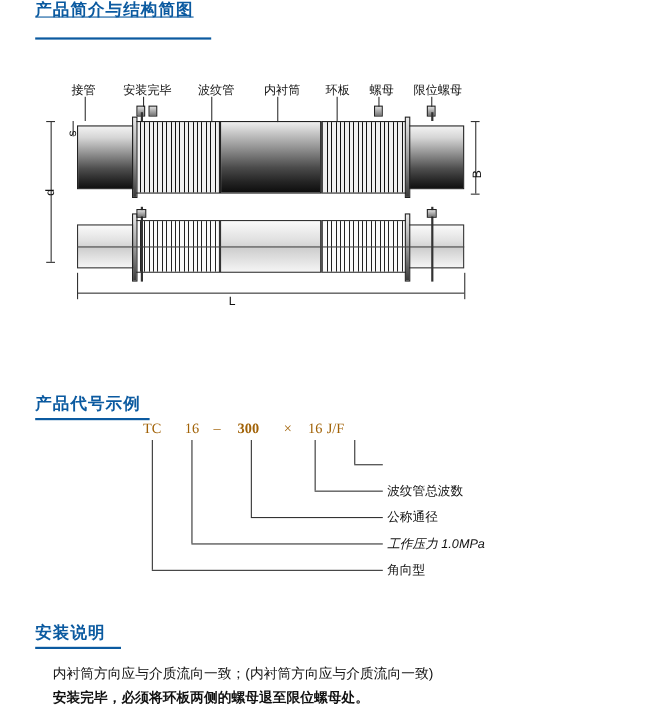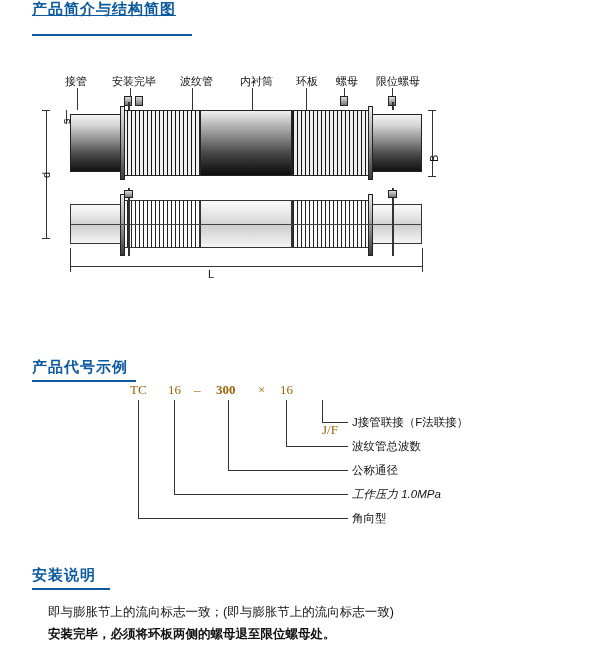--- a/index.html
+++ b/index.html
@@ -234,38 +234,37 @@
 <div class="title-underline" id="sec2-rule"></div>
 
 <div id="codearea">
 
   <div class="codepart" style="left:20px;  top:0px;">TC</div>
   <div class="codepart" style="left:58px;  top:0px;">16</div>
   <div class="codepart" style="left:84px;  top:0px;">–</div>
   <div class="codepart" style="left:106px; top:0px;font-weight:bold;">300</div>
   <div class="codepart" style="left:148px; top:0px;">×</div>
   <div class="codepart" style="left:170px; top:0px;">16</div>
-  <div class="codepart" style="left:212px; top:0px;margin-top:40px;">J/F</div>
+  <div class="codepart" style="left:187px; top:0px;">J/F</div>
 
   <div class="vline" style="left:28px;  top:18px; height:118px;"></div>
   <div class="vline" style="left:64px;  top:18px; height:94px;"></div>
   <div class="vline" style="left:118px; top:18px; height:70px;"></div>
   <div class="vline" style="left:176px; top:18px; height:46px;"></div>
   <div class="vline" style="left:212px; top:18px; height:22px;"></div>
 
   <div class="hline" style="left:212px; top:40px;  width:26px;"></div>
   <div class="hline" style="left:176px; top:64px;  width:62px;"></div>
   <div class="hline" style="left:118px; top:88px;  width:120px;"></div>
   <div class="hline" style="left:64px;  top:112px; width:174px;"></div>
   <div class="hline" style="left:28px;  top:136px; width:210px;"></div>
 
-  <div class="desc" style="left:242px; top:33px;">J接管联接（F法联接）</div>
   <div class="desc" style="left:242px; top:57px;">波纹管总波数</div>
   <div class="desc" style="left:242px; top:81px;">公称通径</div>
   <div class="desc" style="left:242px; top:105px;font-style:italic;">工作压力 1.0MPa</div>
   <div class="desc" style="left:242px; top:129px;">角向型</div>
 </div>
 
 <div class="section-title" id="sec3-title">安装说明</div>
 <div class="title-underline" id="sec3-rule"></div>
 
-<div class="note" style="top:604px;">即与膨胀节上的流向标志一致；(即与膨胀节上的流向标志一致)</div>
+<div class="note" style="top:604px;">内衬筒方向应与介质流向一致；(内衬筒方向应与介质流向一致)</div>
 <div class="note" style="top:626px;font-weight:bold;">安装完毕，必须将环板两侧的螺母退至限位螺母处。</div>
 
 </body></html>

